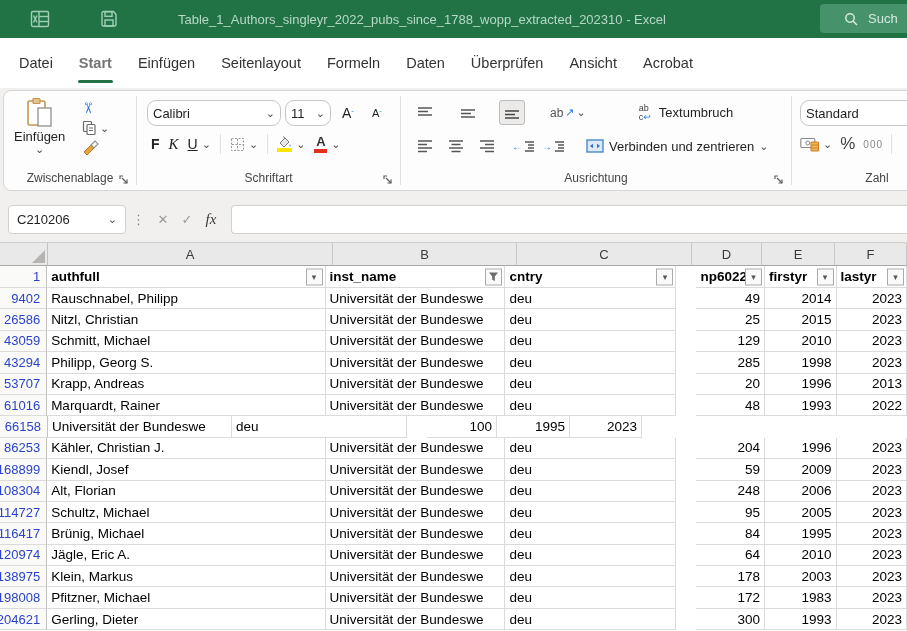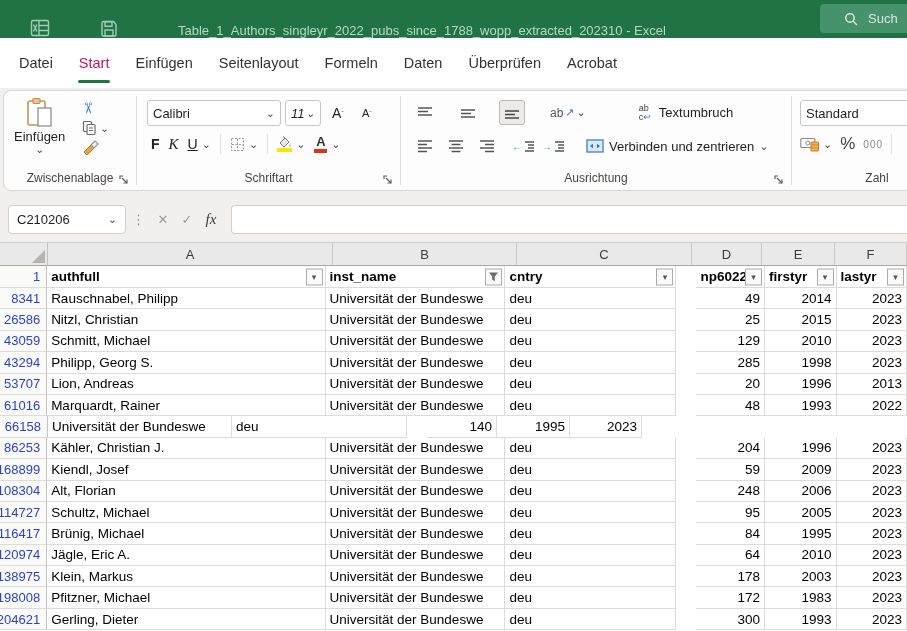--- a/index.html
+++ b/index.html
@@ -1,47 +1,47 @@
 <!DOCTYPE html>
 <html><head>
 <meta charset="utf-8">
 <style>
   * { box-sizing: border-box; margin:0; padding:0; }
   html,body { width:907px; height:631px; overflow:hidden; }
   body { font-family:"Liberation Sans", sans-serif; background:#fff; }
   .window { position:relative; width:907px; height:631px; overflow:hidden; background:#fff; }
 
   
-  .titlebar { position:absolute; left:0; top:0; width:907px; height:38px; background:#217346; display:flex; align-items:flex-end;gap:22px; }
+  .titlebar { position:absolute; left:0; top:0; width:907px; height:38px; background:#217346; display:flex; align-items:center;gap:22px; }
   .tb-icon { margin-left:28px; flex:0 0 auto; }
   .tb-icon.first { margin-left:30px; }
   .tb-title { margin-left:38px; color:#b7d8c6; font-size:13px; white-space:nowrap; }
   .tb-search { position:absolute; left:820px; top:4px; width:160px; height:29px; background:#45926b; border-radius:4px; display:flex; align-items:center; color:#d7eadf; font-size:13px; }
   .tb-search svg { margin-left:24px; margin-right:10px; }
 
   
   .menubar { position:absolute; left:0; top:38px; width:907px; height:50px; background:#fff; display:flex; align-items:center; padding-left:6px; }
   .tab { position:relative; padding:0 13px; font-size:14.5px; color:#333; height:100%; display:flex; align-items:center; cursor:default;text-align:center; }
-  .tab.active { color:#be185d; font-weight:normal; }
+  .tab.active { color:#737373; font-weight:bold; }
   .tab.active::after { content:""; position:absolute; left:12px; right:12px; bottom:5px; height:3px; border-radius:2px; background:#217346; }
 
   
   .ribbon { position:absolute; left:0; top:88px; width:907px; height:109px; background:#f1f0ef; }
   .ribbon-panel { position:absolute; left:3px; top:2px; width:960px; height:101px; background:#fdfdfd; border:1px solid #d8d6d4; border-radius:8px; display:flex; overflow:hidden; }
   .rgroup { position:relative; height:100%; }
   .g-clip { width:132px; }
   .g-font { width:263px; }
   .g-align { width:390px; }
   .g-num { width:170px; }
   .vsep { width:1px; background:#e2e0de; margin:5px 0; }
   .grp-label { position:absolute; bottom:5px; left:0; right:0; text-align:center; font-size:12px; color:#484644; white-space:nowrap; }
   .launcher { position:absolute; bottom:4px; right:6px; width:13px; height:13px; display:flex; align-items:center; justify-content:center; cursor:default; }
   .row1 { position:absolute; top:9px; left:0; right:0; display:flex; align-items:center; }
   .row2 { position:absolute; top:43px; left:0; right:0; display:flex; align-items:center; }
-  .combo { background:#fff; border:1px solid #c8c6c4; border-radius:3px; height:23px; display:flex; align-items:center; padding:12px 5px; font-size:13px; color:#1f1f1f; }
+  .combo { background:#fff; border:1px solid #c8c6c4; border-radius:9px; height:23px; display:flex; align-items:center; padding:12px 5px; font-size:13px; color:#1f1f1f; }
   .combo .cv { margin-left:auto; }
   .chev { font-size:11px; color:#4a4a4a; line-height:1; }
   .rbtn { display:inline-flex; align-items:center; justify-content:center; border-radius:3px; cursor:default; }
   .togglesel { border:1px solid #bdbbb9; background:#eceae8; }
   .glyphF { font-weight:bold; font-size:14px; color:#222; }
   .glyphK { font-style:italic; font-family:"Liberation Serif", serif; font-size:15px; color:#222; }
   .glyphU { font-size:14px; color:#222; text-decoration:underline; }
   .grow-a { font-size:14px; color:#222; position:relative; }
   .grow-a sup { font-size:8px; color:#2f7bd9; }
   .shrink-a { font-size:11px; color:#222; }
@@ -117,20 +117,21 @@
   </div>
 
   <div class="menubar">
     <div class="tab">Datei</div>
     <div class="tab active">Start</div>
     <div class="tab">Einfügen</div>
     <div class="tab">Seitenlayout</div>
     <div class="tab">Formeln</div>
     <div class="tab">Daten</div>
     <div class="tab">Überprüfen</div>
+    <div class="tab">Ansicht</div>
     <div class="tab">Acrobat</div>
   </div>
 
   <div class="ribbon">
     <div class="ribbon-panel">
 
       <div class="rgroup g-clip">
         <div style="position:absolute; top:6px; left:10px; display:flex; flex-direction:column; align-items:center;">
           <svg width="30" height="32" viewBox="0 0 30 32">
             <rect x="3" y="4" width="17" height="24" rx="2" fill="#fff" stroke="#c49455" stroke-width="1.6"></rect>
@@ -168,21 +169,21 @@
         </span>
       </div>
       <div class="vsep"></div>
 
       <div class="rgroup g-font">
         <div class="row1" style="padding-left:10px; gap:4px;">
           <div class="combo" style="width:134px;">
             <span>Calibri</span>
             <span class="cv chev">⌄</span>
           </div>
-          <div class="combo" style="width:36px;font-style:italic;">
+          <div class="combo" style="width:46px;">
             <span>11</span>
             <span class="cv chev">⌄</span>
           </div>
           <span class="rbtn grow-a" style="width:26px;">
               <span>A</span>
               <sup>ˆ</sup>
             </span>
           <span class="rbtn shrink-a" style="width:24px;">
               <span>A</span>
               <sup>ˇ</sup>
@@ -412,21 +413,21 @@
         <span class="filter-btn">▾</span>
       </div>
       <div class="cell col-f">
         <span>lastyr</span>
         <span class="filter-btn">▾</span>
       </div>
     </div>
 
     <div>
   <div class="grid-row">
-    <div class="cell row-num">8341</div>
+    <div class="cell row-num">9402</div>
     <div class="cell col-a">Rauschnabel, Philipp</div>
     <div class="cell col-b">Universität der Bundeswe</div>
     <div class="cell col-c">deu</div>
     <div class="cell col-d num">49</div>
     <div class="cell col-e num">2014</div>
     <div class="cell col-f num">2023</div>
   </div>
 
   <div class="grid-row">
     <div class="cell row-num">26586</div>
@@ -453,21 +454,21 @@
     <div class="cell col-a">Philipp, Georg S.</div>
     <div class="cell col-b">Universität der Bundeswe</div>
     <div class="cell col-c">deu</div>
     <div class="cell col-d num">285</div>
     <div class="cell col-e num">1998</div>
     <div class="cell col-f num">2023</div>
   </div>
 
   <div class="grid-row">
     <div class="cell row-num">53707</div>
-    <div class="cell col-a">Lion, Andreas</div>
+    <div class="cell col-a">Krapp, Andreas</div>
     <div class="cell col-b">Universität der Bundeswe</div>
     <div class="cell col-c">deu</div>
     <div class="cell col-d num">20</div>
     <div class="cell col-e num">1996</div>
     <div class="cell col-f num">2013</div>
   </div>
 
   <div class="grid-row">
     <div class="cell row-num">61016</div>
     <div class="cell col-a">Marquardt, Rainer</div>
@@ -475,21 +476,21 @@
     <div class="cell col-c">deu</div>
     <div class="cell col-d num">48</div>
     <div class="cell col-e num">1993</div>
     <div class="cell col-f num">2022</div>
   </div>
 
   <div class="grid-row">
     <div class="cell row-num">66158</div>
     <div class="cell col-b">Universität der Bundeswe</div>
     <div class="cell col-c">deu</div>
-    <div class="cell col-d num">140</div>
+    <div class="cell col-d num">100</div>
     <div class="cell col-e num">1995</div>
     <div class="cell col-f num">2023</div>
   </div>
 
   <div class="grid-row">
     <div class="cell row-num">86253</div>
     <div class="cell col-a">Kähler, Christian J.</div>
     <div class="cell col-b">Universität der Bundeswe</div>
     <div class="cell col-c">deu</div>
     <div class="cell col-d num">204</div>

